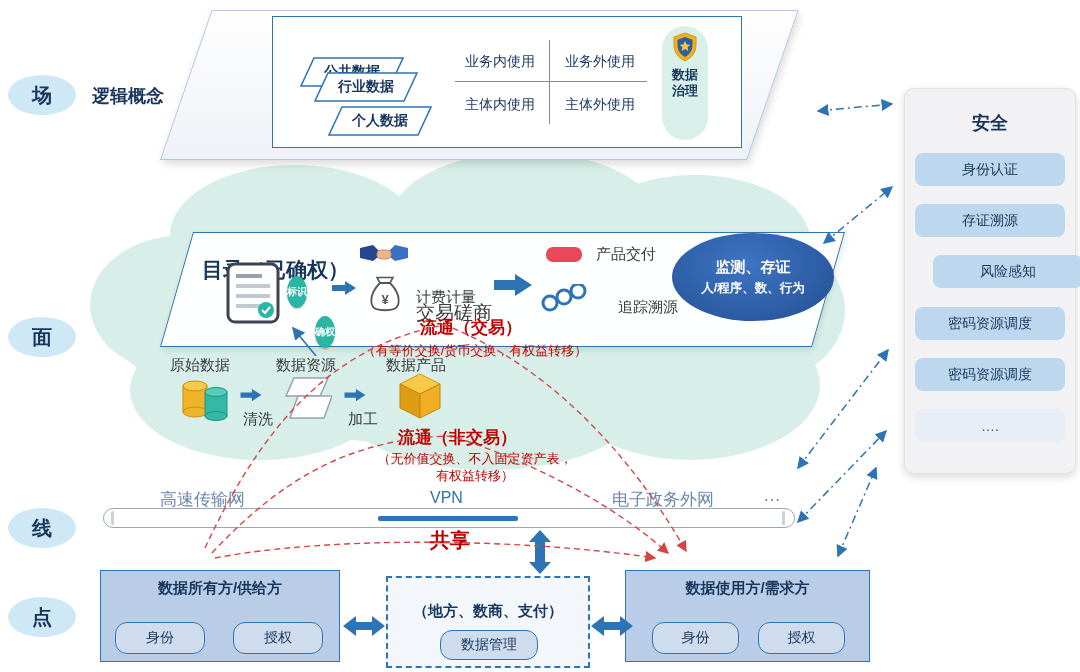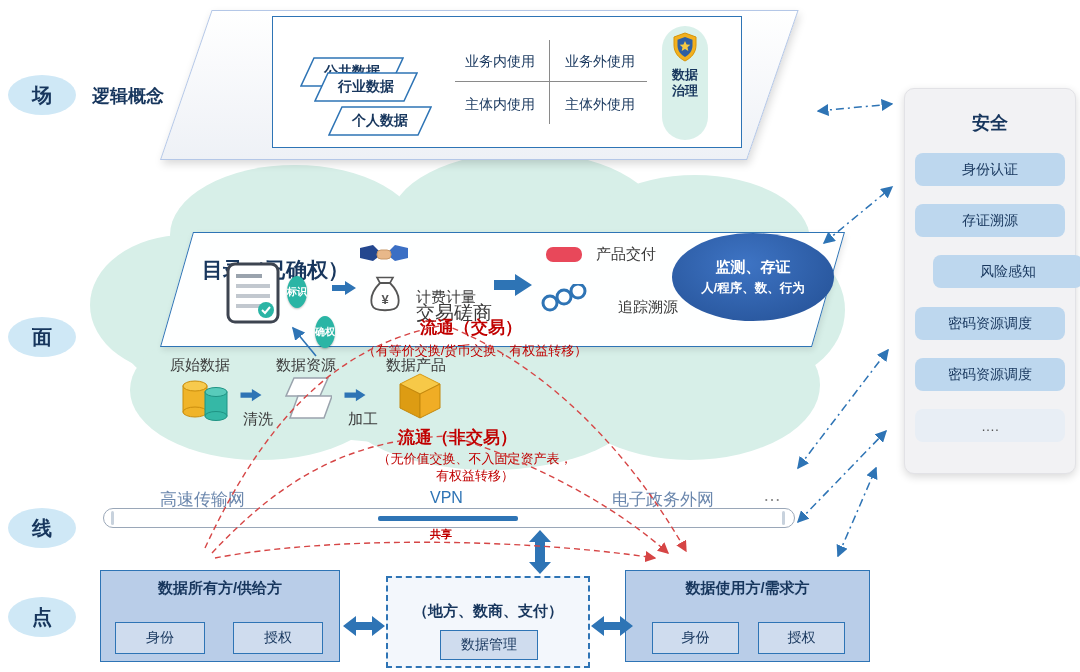--- a/index.html
+++ b/index.html
@@ -36,21 +36,21 @@
       box-shadow:0 1px 2px rgba(0,0,0,.25);z-index:4;}
   .monitor{position:absolute;left:672px;top:233px;width:162px;height:88px;border-radius:50%;
       background:radial-gradient(ellipse at 45% 35%, #3e74c4, #234f93);z-index:3;
       display:flex;flex-direction:column;align-items:center;justify-content:center;color:#fff;}
   .pipe{position:absolute;left:103px;top:508px;width:692px;height:20px;background:#fff;
       border:1.5px solid #9aa7b8;border-radius:11px;box-sizing:border-box;z-index:4;}
   .vpn-seg{position:absolute;left:378px;top:516px;width:140px;height:5px;background:#2e74b5;border-radius:2px;z-index:5;}
   .pipe-cap{position:absolute;width:3px;height:14px;background:#c8d2dd;border-radius:2px;z-index:5;}
   .bbox{position:absolute;background:#b9cde8;border:1.5px solid #2e74b5;box-sizing:border-box;z-index:5;}
   .bbox-title{position:absolute;left:0;right:0;text-align:center;font-size:15px;font-weight:bold;color:#17365d;}
-  .box-btn{position:absolute;background:#cfdcee;border:1px solid #2e74b5;border-radius:0;
+  .box-btn{position:absolute;background:#cfdcee;border:1px solid #2e74b5;border-radius:12px;
       display:flex;align-items:center;justify-content:center;font-size:14px;color:#17365d;z-index:6;}
   .svc-box{position:absolute;left:386px;top:576px;width:204px;height:92px;background:#f3f7fc;
       border:2px dashed #2e74b5;box-sizing:border-box;z-index:5;}
   .sec-panel{position:absolute;left:904px;top:88px;width:170px;height:384px;background:#f2f2f4;
       border:1px solid #e2e2e6;border-radius:10px;box-shadow:0 3px 8px rgba(0,0,0,.15);z-index:5;}
   .sec-title{position:absolute;left:0;right:0;top:22px;text-align:center;font-size:18px;font-weight:bold;color:#17365d;}
   .sec-item{position:absolute;left:10px;width:150px;height:33px;background:#bdd7ee;border-radius:8px;
       display:flex;align-items:center;justify-content:center;font-size:14px;color:#17365d;}
   .overlay{position:absolute;left:0;top:0;z-index:8;pointer-events:none;}
   .icn{position:absolute;z-index:4;}
@@ -232,21 +232,21 @@
   <div class="t" style="left:160px;top:488px;font-size:17px;color:#6b87ad;z-index:4;">高速传输网</div>
   <div class="t" style="left:430px;top:489px;font-size:16px;color:#2e74b5;z-index:4;">VPN</div>
   <div class="t" style="left:612px;top:488px;font-size:17px;color:#6b87ad;z-index:4;">电子政务外网</div>
   <div class="t" style="left:763px;top:485px;font-size:18px;color:#888;z-index:4;">…</div>
 
   <div class="pipe"></div>
   <div class="pipe-cap" style="left:111px;top:511px;"></div>
   <div class="pipe-cap" style="left:782px;top:511px;"></div>
   <div class="vpn-seg"></div>
 
-  <div class="t red" style="left:430px;top:527px;font-size:11px;font-weight:bold;z-index:6;">共享</div>
+  <div class="t red" style="left:430px;top:527px;font-size:20px;font-weight:bold;z-index:6;">共享</div>
 
   <div class="bbox" style="left:100px;top:570px;width:240px;height:92px;"></div>
   <div class="bbox-title" style="left:100px;top:579px;width:240px;z-index:6;">数据所有方/供给方</div>
   <div class="box-btn" style="left:115px;top:622px;width:88px;height:30px;">身份</div>
   <div class="box-btn" style="left:233px;top:622px;width:88px;height:30px;">授权</div>
 
   <div class="icn" style="left:343px;top:612px;z-index:6;">
     <svg width="42" height="28" viewBox="0 0 42 28">
         <polygon points="0,14 13,4 13,10 29,10 29,4 42,14 29,24 29,18 13,18 13,24" fill="#2e74b5"></polygon>
       </svg>

